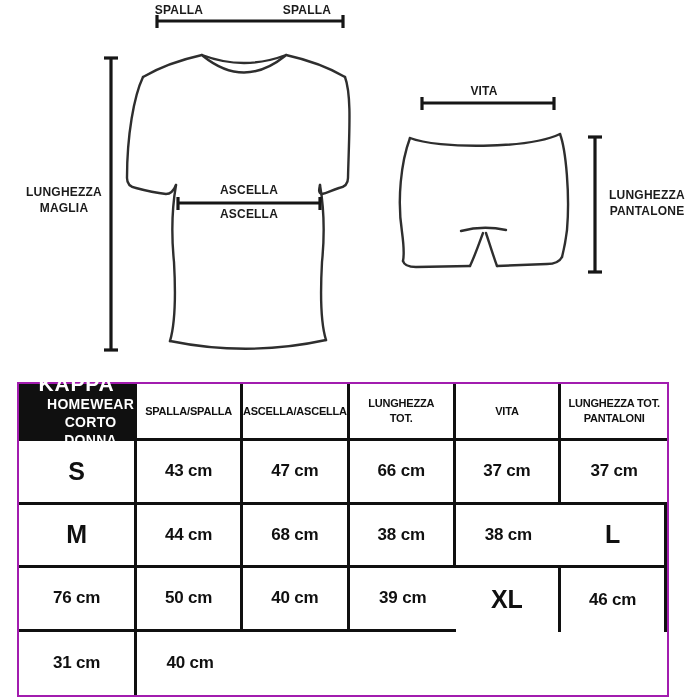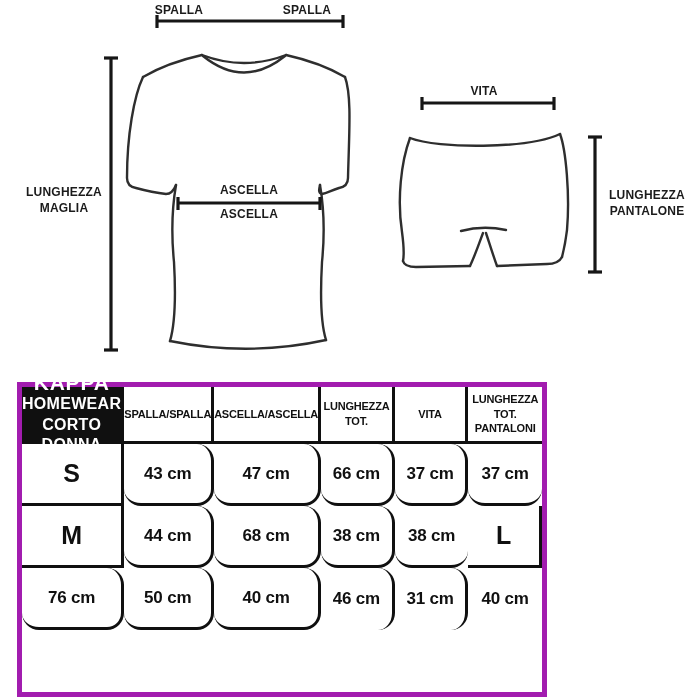--- a/index.html
+++ b/index.html
@@ -8,38 +8,38 @@
     font-family:"Liberation Sans",sans-serif;overflow:hidden;
   }
   svg{position:absolute;left:0;top:0;}
   .garment{fill:none;stroke:#2e2e2e;stroke-width:2.4;stroke-linecap:round;stroke-linejoin:round;}
   .measure{fill:none;stroke:#161616;stroke-width:3.2;stroke-linecap:butt;}
   .dlabel{
     position:absolute;font-weight:bold;font-size:12px;color:#1b1b1b;
     text-align:center;white-space:pre-line;line-height:1.35;letter-spacing:.2px;
   }
   .size-table{
-    position:absolute;left:17px;top:382px;width:530px;height:315px;
-    border:5px solid #a21caf;box-sizing:border-box;background:#fff;
+    position:absolute;left:17px;top:382px;width:652px;height:315px;
+    border:2px solid #a21caf;box-sizing:border-box;background:#fff;
     display:grid;grid-template-columns:repeat(6,1fr);
     grid-template-rows:57px repeat(4,1fr);
   }
   .cell{
     border-right:3px solid #101010;border-bottom:3px solid #101010;
     display:flex;align-items:center;justify-content:center;
     text-align:center;color:#101010;background:#fff;
   }
   .cell.lastcol{border-right:none;}
   .cell.lastrow{border-bottom:none;}
   .brand{background:#101010;color:#fff;flex-direction:column;}
   .brand-kappa{font-size:21px;font-weight:bold;letter-spacing:.8px;line-height:1.05;}
-  .brand-sub{font-size:16px;font-weight:bold;letter-spacing:.3px;line-height:1.3;}
+  .brand-sub{font-size:14px;font-weight:bold;letter-spacing:.3px;line-height:1.3;padding-left:28px;}
   .colhead{font-size:11px;font-weight:bold;white-space:pre-line;line-height:1.35;letter-spacing:-.2px;}
   .sizelbl{font-size:25px;font-weight:bold;}
-  .value{font-size:17px;font-weight:bold;letter-spacing:-.2px;border-radius:17px;}
+  .value{font-size:17px;font-weight:bold;letter-spacing:-.2px;}
 </style>
 </head>
 <body>
 
 <div class="canvas">
 
   <svg width="700" height="380" viewBox="0 0 700 380">
 
     <g>
       <path class="garment" d="M143 77 C160 67 184 59 202 55"></path>
@@ -122,19 +122,21 @@
     <div class="cell sizelbl">M</div>
     <div class="cell value">44 cm</div>
     <div class="cell value">68 cm</div>
     <div class="cell value">38 cm</div>
     <div class="cell value lastcol">38 cm</div>
 
     <div class="cell sizelbl">L</div>
     <div class="cell value">76 cm</div>
     <div class="cell value">50 cm</div>
     <div class="cell value">40 cm</div>
+    <div class="cell value lastcol">39 cm</div>
 
+    <div class="cell sizelbl lastrow">XL</div>
     <div class="cell value lastrow">46 cm</div>
     <div class="cell value lastrow">31 cm</div>
     <div class="cell value lastrow lastcol">40 cm</div>
   </div>
 
 </div>
 
 </body></html>

